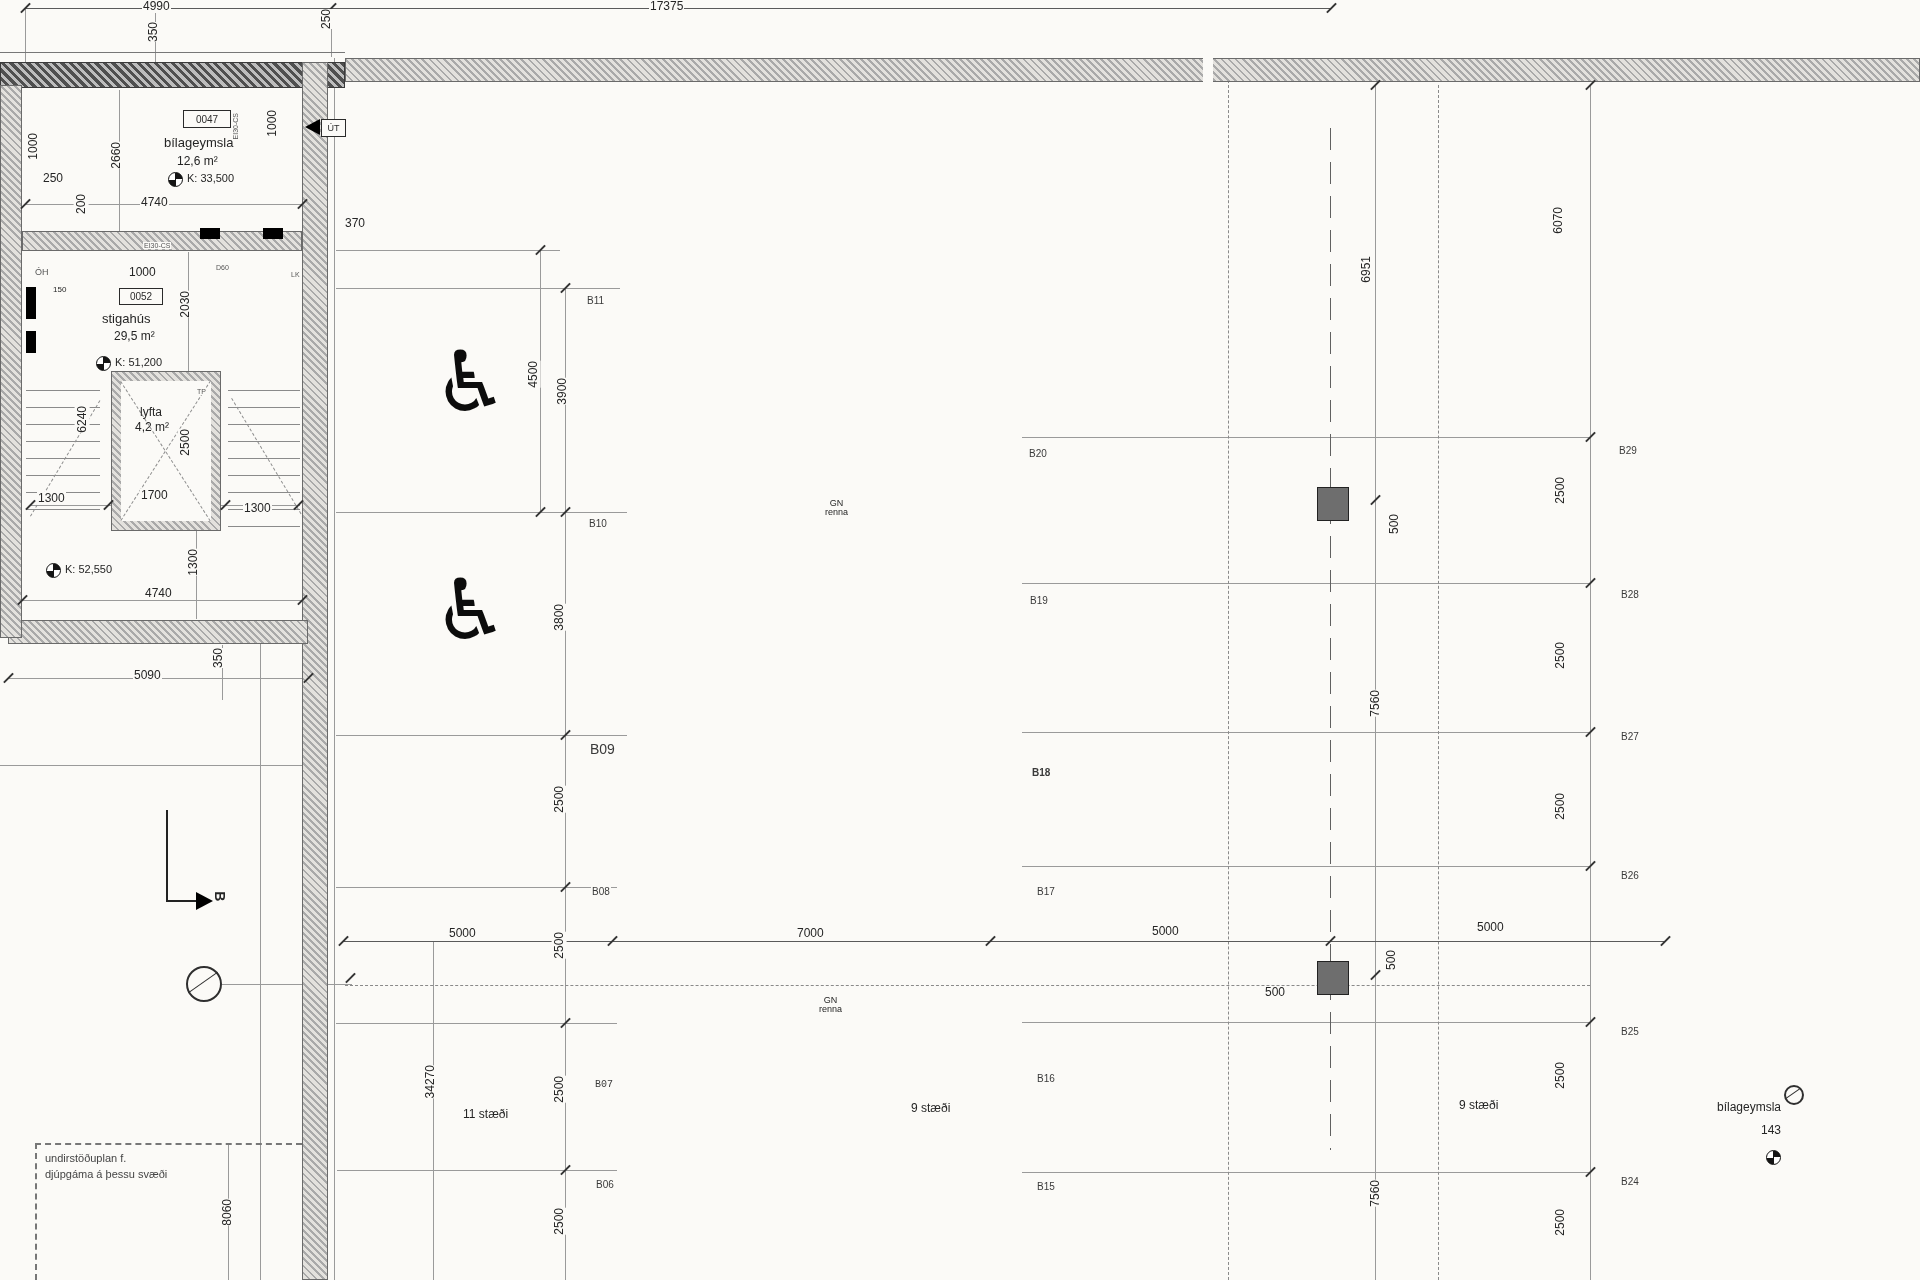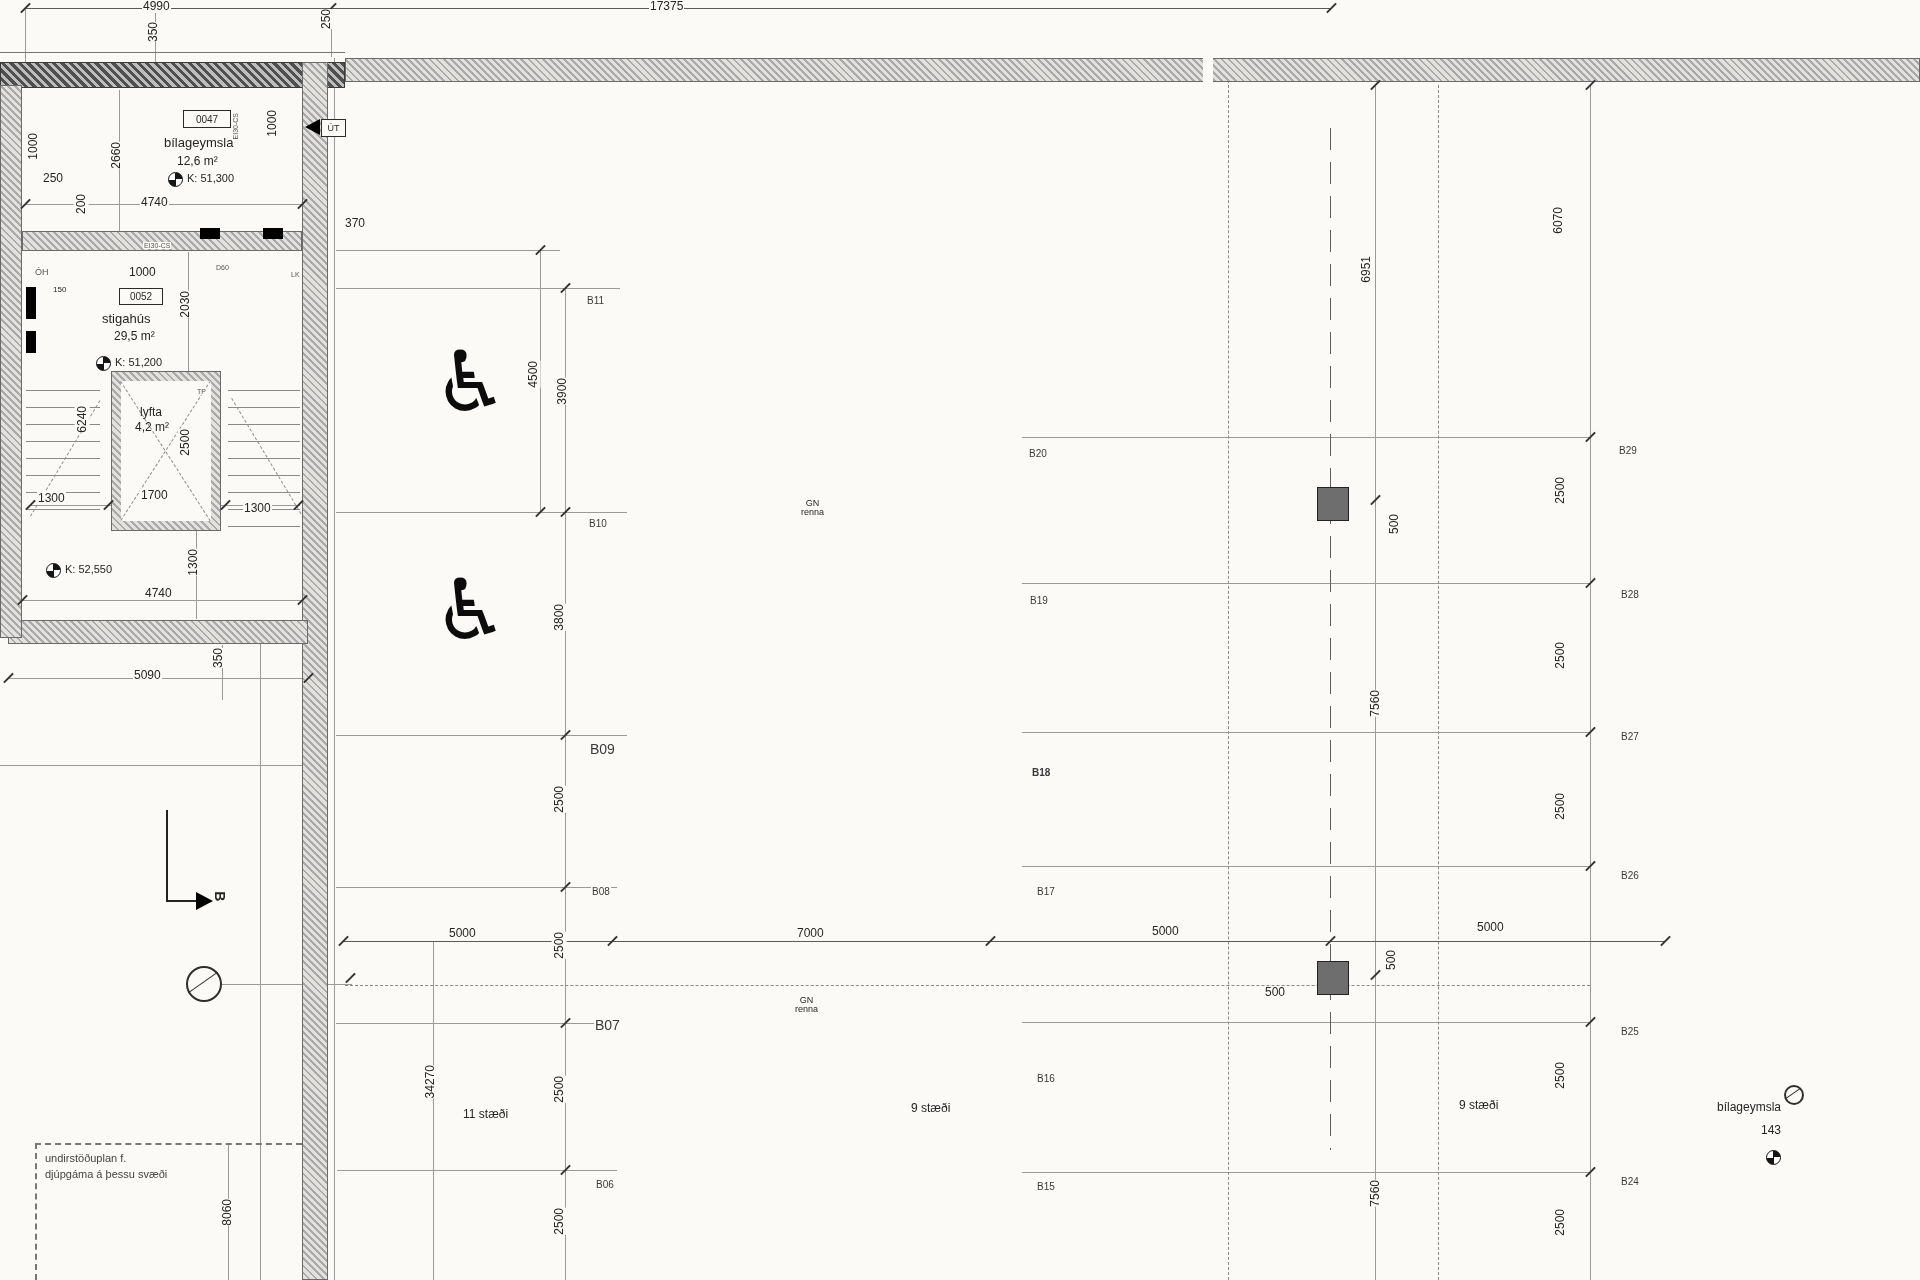--- a/index.html
+++ b/index.html
@@ -4,21 +4,21 @@
 <style>
   html,body{margin:0;padding:0;background:#e8e8e8;}
   #canvas{position:relative;width:1920px;height:1280px;background:#fbfaf7;overflow:hidden;
           font-family:"Liberation Sans",sans-serif;color:#2b2b2b;}
   .lbl{position:absolute;font-size:12px;line-height:1.05;white-space:nowrap;color:#252525;
        background:#fbfaf7;padding:0 1px;z-index:30;}
   .rot{writing-mode:vertical-rl;transform:rotate(180deg);}
   .rotcw{transform:rotate(90deg);}
   .grid{font-size:10px;color:#3a3a3a;}
   .tiny{font-size:7px;color:#555;}
-  .sm9{font-size:9px;}
+  .sm9{font-size:9px;margin-left:24px;}
   .ln{position:absolute;background:#5a5a5a;z-index:5;}
   .gl{position:absolute;background:#9a9a9a;z-index:4;}
   .dashv{position:absolute;width:0;border-left:1px dashed #8a8a8a;z-index:4;}
   .dashh{position:absolute;height:0;border-top:1px dashed #8a8a8a;z-index:4;}
   .cl{position:absolute;width:1px;z-index:4;
       background:repeating-linear-gradient(180deg,#606060 0 22px,transparent 22px 34px);}
   .tk{position:absolute;width:13px;height:2px;background:#333;transform:rotate(-45deg);z-index:12;}
   .wall{position:absolute;background:repeating-linear-gradient(45deg,#a9a9a9 0 2px,#e3e1dd 2px 5px);
         box-shadow:inset 0 0 0 1px #6a6a6a;z-index:10;}
   .walld{position:absolute;background:repeating-linear-gradient(45deg,#4f4f4f 0 3px,#bdbdbd 3px 6px);
@@ -176,21 +176,21 @@
   <div class="bubble" style="left:186px;top:966px;width:32px;height:32px;">
     <div class="slash"></div>
   </div>
   <div class="gl" style="left:222px;top:984px;width:130px;height:1px;"></div>
   <div class="tk" style="left:344px;top:977px;"></div>
   <div class="bubble small" style="left:1784px;top:1085px;width:16px;height:16px;">
     <div class="slash"></div>
   </div>
 
   <div class="lvl" style="left:168px;top:172px;"></div>
-  <div class="lbl" style="left:186px;top:173px;font-size:11px;">K: 51,300</div>
+  <div class="lbl" style="left:186px;top:173px;font-size:11px;">K: 33,500</div>
   <div class="lvl" style="left:96px;top:356px;"></div>
   <div class="lbl" style="left:114px;top:357px;font-size:11px;">K: 51,200</div>
   <div class="lvl" style="left:46px;top:563px;"></div>
   <div class="lbl" style="left:64px;top:564px;font-size:11px;">K: 52,550</div>
   <div class="lvl" style="left:1766px;top:1150px;"></div>
 
   <div class="boxed" style="left:183px;top:110px;width:46px;height:16px;">
     <span>0047</span>
   </div>
   <div class="lbl" style="left:163px;top:136px;font-size:13px;">bílageymsla</div>
@@ -269,21 +269,21 @@
     <span class="lbl rot" style="left: 1553px; top: 642px; font-size: 12px;">2500</span>
     <span class="lbl rot" style="left: 1553px; top: 793px; font-size: 12px;">2500</span>
     <span class="lbl rot" style="left: 1553px; top: 1062px; font-size: 12px;">2500</span>
     <span class="lbl rot" style="left: 1553px; top: 1209px; font-size: 12px;">2500</span>
     <span class="lbl rot" style="left: 220px; top: 1199px; font-size: 12px;">8060</span>
     <span class="lbl rot" style="left: 423px; top: 1065px; font-size: 12px;">34270</span>
     <span class="lbl grid" style="left: 586px; top: 296px; font-size: 10px;">B11</span>
     <span class="lbl grid" style="left: 588px; top: 519px; font-size: 10px;">B10</span>
     <span class="lbl grid" style="left: 589px; top: 742px; font-size: 14px;">B09</span>
     <span class="lbl grid" style="left: 591px; top: 887px; font-size: 10px;">B08</span>
-    <span class="lbl grid" style="left: 594px; top: 1018px; font-size: 14px;">B07</span>
+    <span class="lbl grid" style="left: 594px; top: 1080px; font-size: 10px; font-family: Liberation Mono, monospace;">B07</span>
     <span class="lbl grid" style="left: 595px; top: 1180px; font-size: 10px;">B06</span>
     <span class="lbl grid" style="left: 1028px; top: 449px; font-size: 10px;">B20</span>
     <span class="lbl grid" style="left: 1029px; top: 596px; font-size: 10px;">B19</span>
     <span class="lbl grid" style="left: 1031px; top: 768px; font-size: 10px; font-weight: bold;">B18</span>
     <span class="lbl grid" style="left: 1036px; top: 887px; font-size: 10px;">B17</span>
     <span class="lbl grid" style="left: 1036px; top: 1034px; font-size: 10px; margin-top: 40px;">B16</span>
     <span class="lbl grid" style="left: 1036px; top: 1182px; font-size: 10px;">B15</span>
     <span class="lbl grid" style="left: 1618px; top: 446px; font-size: 10px;">B29</span>
     <span class="lbl grid" style="left: 1620px; top: 590px; font-size: 10px;">B28</span>
     <span class="lbl grid" style="left: 1620px; top: 732px; font-size: 10px;">B27</span>

